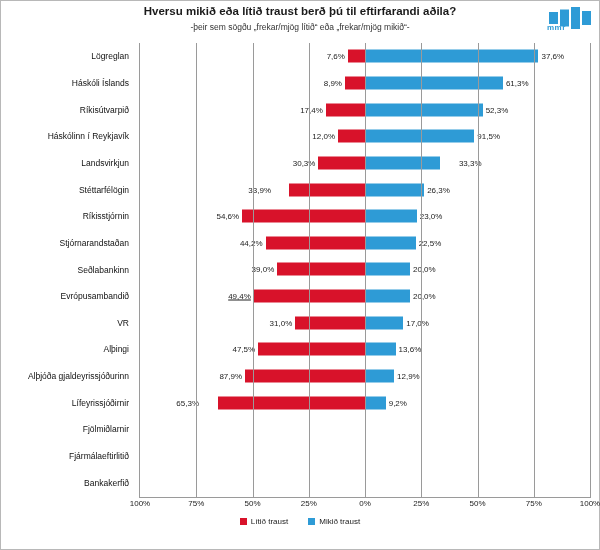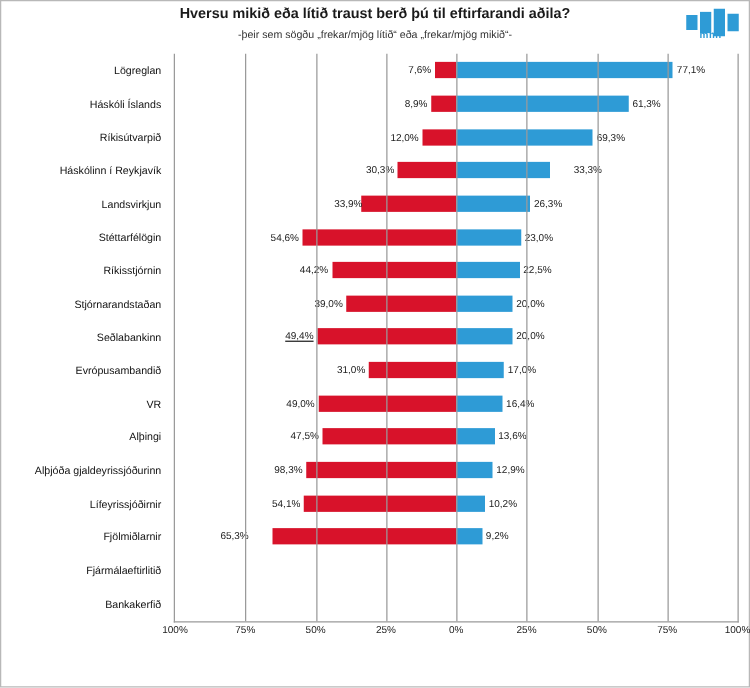--- a/index.html
+++ b/index.html
@@ -21,21 +21,21 @@
   #subtitle{
     position:absolute;left:0;top:21px;width:598px;text-align:center;
     font-size:8.5px;color:#333;
   }
   #logo{position:absolute;right:8px;top:4px;width:44px;height:26px;background:#ffffff;}
   #logo .bar{position:absolute;bottom:8px;width:9px;background:#2e9bd6;}
   #logo .b1{left:2px;height:12px;}
   #logo .b2{left:13px;height:17px;}
   #logo .b3{left:24px;height:22px;}
   #logo .b4{left:35px;height:14px;}
-  #logo .txt{position:absolute;left:0;bottom:-1px;width:44px;text-align:center;font-size:8px;font-weight:bold;color:#2e9bd6;letter-spacing:.5px;}
+  #logo .txt{position:absolute;left:0;bottom:-1px;width:44px;font-size:8px;font-weight:bold;color:#2e9bd6;letter-spacing:.5px;}
 
   
   #plot{
     position:absolute;left:138px;top:42px;
     width:452px;height:455px;
     border-left:1px solid #9a9a9a;
     border-right:1px solid #9a9a9a;
     border-bottom:1px solid #9a9a9a;
     box-sizing:border-box;
   }
@@ -107,43 +107,49 @@
       <div class="cat" style="top: 413.029px;">Fjármálaeftirlitið</div>
       <div class="cat" style="top: 439.676px;">Bankakerfið</div>
     </div>
 
   <div id="plot">
     <div id="rows">
         <div class="row" style="height: 26.6471px;">
           <div class="bar neg" style="width: 17.1px; left: 207.9px;"></div>
           <div class="vlabel left" style="right: 245.1px;">7,6%</div>
           <div class="bar pos" style="left: 225px; width: 173.475px;"></div>
-          <div class="vlabel right" style="left: 401.475px;">77,1%</div>
+          <div class="vlabel right" style="left: 401.475px;">37,6%</div>
         </div>
         <div class="row" style="height: 26.6471px;">
           <div class="bar neg" style="width: 20.025px; left: 204.975px;"></div>
           <div class="vlabel left" style="right: 248.025px;">8,9%</div>
           <div class="bar pos" style="left: 225px; width: 137.925px;"></div>
           <div class="vlabel right" style="left: 365.925px;">61,3%</div>
         </div>
         <div class="row" style="height: 26.6471px;">
+          <div class="bar neg" style="width: 39.15px; left: 185.85px;"></div>
+          <div class="vlabel left" style="right: 267.15px;">17,4%</div>
+          <div class="bar pos" style="left: 225px; width: 117.675px;"></div>
+          <div class="vlabel right" style="left: 345.675px;">52,3%</div>
+        </div>
+        <div class="row" style="height: 26.6471px;">
           <div class="bar neg" style="width: 27px; left: 198px;"></div>
           <div class="vlabel left" style="right: 255px;">12,0%</div>
           <div class="bar pos" style="left: 225px; width: 109.35px;"></div>
-          <div class="vlabel right" style="left: 337.35px;">69,3%</div>
+          <div class="vlabel right" style="left: 337.35px;">91,5%</div>
         </div>
         <div class="row" style="height: 26.6471px;">
           <div class="bar neg" style="width: 46.575px; left: 178.425px;"></div>
           <div class="vlabel left" style="right: 274.575px;">30,3%</div>
           <div class="bar pos" style="left: 225px; width: 74.925px;"></div>
           <div class="vlabel right" style="left: 302.925px; margin-left: 16px;">33,3%</div>
         </div>
         <div class="row" style="height: 26.6471px;">
           <div class="bar neg" style="width: 76.275px; left: 148.725px;"></div>
-          <div class="vlabel left" style="right: 300px;">33,9%</div>
+          <div class="vlabel left" style="right: 319px;">33,9%</div>
           <div class="bar pos" style="left: 225px; width: 59.175px;"></div>
           <div class="vlabel right" style="left: 287.175px;">26,3%</div>
         </div>
         <div class="row" style="height: 26.6471px;">
           <div class="bar neg" style="width: 122.85px; left: 102.15px;"></div>
           <div class="vlabel left" style="right: 350.85px;">54,6%</div>
           <div class="bar pos" style="left: 225px; width: 51.75px;"></div>
           <div class="vlabel right" style="left: 279.75px;">23,0%</div>
         </div>
         <div class="row" style="height: 26.6471px;">
@@ -164,42 +170,30 @@
           <div class="bar pos" style="left: 225px; width: 45px;"></div>
           <div class="vlabel right" style="left: 273px;">20,0%</div>
         </div>
         <div class="row" style="height: 26.6471px;">
           <div class="bar neg" style="width: 69.75px; left: 155.25px;"></div>
           <div class="vlabel left" style="right: 297.75px;">31,0%</div>
           <div class="bar pos" style="left: 225px; width: 38.25px;"></div>
           <div class="vlabel right" style="left: 266.25px;">17,0%</div>
         </div>
         <div class="row" style="height: 26.6471px;">
-          <div class="bar neg" style="width: 110.25px; left: 114.75px;"></div>
-          <div class="vlabel left" style="right: 338.25px;">49,0%</div>
-          <div class="bar pos" style="left: 225px; width: 36.9px;"></div>
-          <div class="vlabel right" style="left: 264.9px;">16,4%</div>
-        </div>
-        <div class="row" style="height: 26.6471px;">
           <div class="bar neg" style="width: 106.875px; left: 118.125px;"></div>
           <div class="vlabel left" style="right: 334.875px;">47,5%</div>
           <div class="bar pos" style="left: 225px; width: 30.6px;"></div>
           <div class="vlabel right" style="left: 258.6px; text-align: right;">13,6%</div>
         </div>
         <div class="row" style="height: 26.6471px;">
           <div class="bar neg" style="width: 119.925px; left: 105.075px;"></div>
-          <div class="vlabel left" style="right: 347.925px;">98,3%</div>
+          <div class="vlabel left" style="right: 347.925px;">87,9%</div>
           <div class="bar pos" style="left: 225px; width: 29.025px;"></div>
           <div class="vlabel right" style="left: 257.025px;">12,9%</div>
-        </div>
-        <div class="row" style="height: 26.6471px;">
-          <div class="bar neg" style="width: 121.725px; left: 103.275px;"></div>
-          <div class="vlabel left" style="right: 349.725px;">54,1%</div>
-          <div class="bar pos" style="left: 225px; width: 22.95px;"></div>
-          <div class="vlabel right" style="left: 250.95px;">10,2%</div>
         </div>
         <div class="row" style="height: 26.6471px;">
           <div class="bar neg" style="width: 146.925px; left: 78.075px;"></div>
           <div class="vlabel left" style="right: 391px;">65,3%</div>
           <div class="bar pos" style="left: 225px; width: 20.7px;"></div>
           <div class="vlabel right" style="left: 248.7px;">9,2%</div>
         </div>
       </div>
   <div class="vgrid" style="left: 56.25px;"></div>
       <div class="vgrid" style="left: 112.5px;"></div>
@@ -215,14 +209,15 @@
       <div class="xtick" style="left: 57.25px;">75%</div>
       <div class="xtick" style="left: 113.5px;">50%</div>
       <div class="xtick" style="left: 169.75px;">25%</div>
       <div class="xtick" style="left: 226px;">0%</div>
       <div class="xtick" style="left: 282.25px;">25%</div>
       <div class="xtick" style="left: 338.5px;">50%</div>
       <div class="xtick" style="left: 394.75px;">75%</div>
       <div class="xtick" style="left: 451px;">100%</div>
     </div>
 
+  <div id="legend"><span class="lg"><span class="sw neg" style="background: rgb(216, 18, 42);"></span><span>Lítið traust</span></span><span class="lg"><span class="sw pos" style="background: rgb(46, 155, 214);"></span><span>Mikið traust</span></span></div>
 
 </div>
 
 </body></html>

